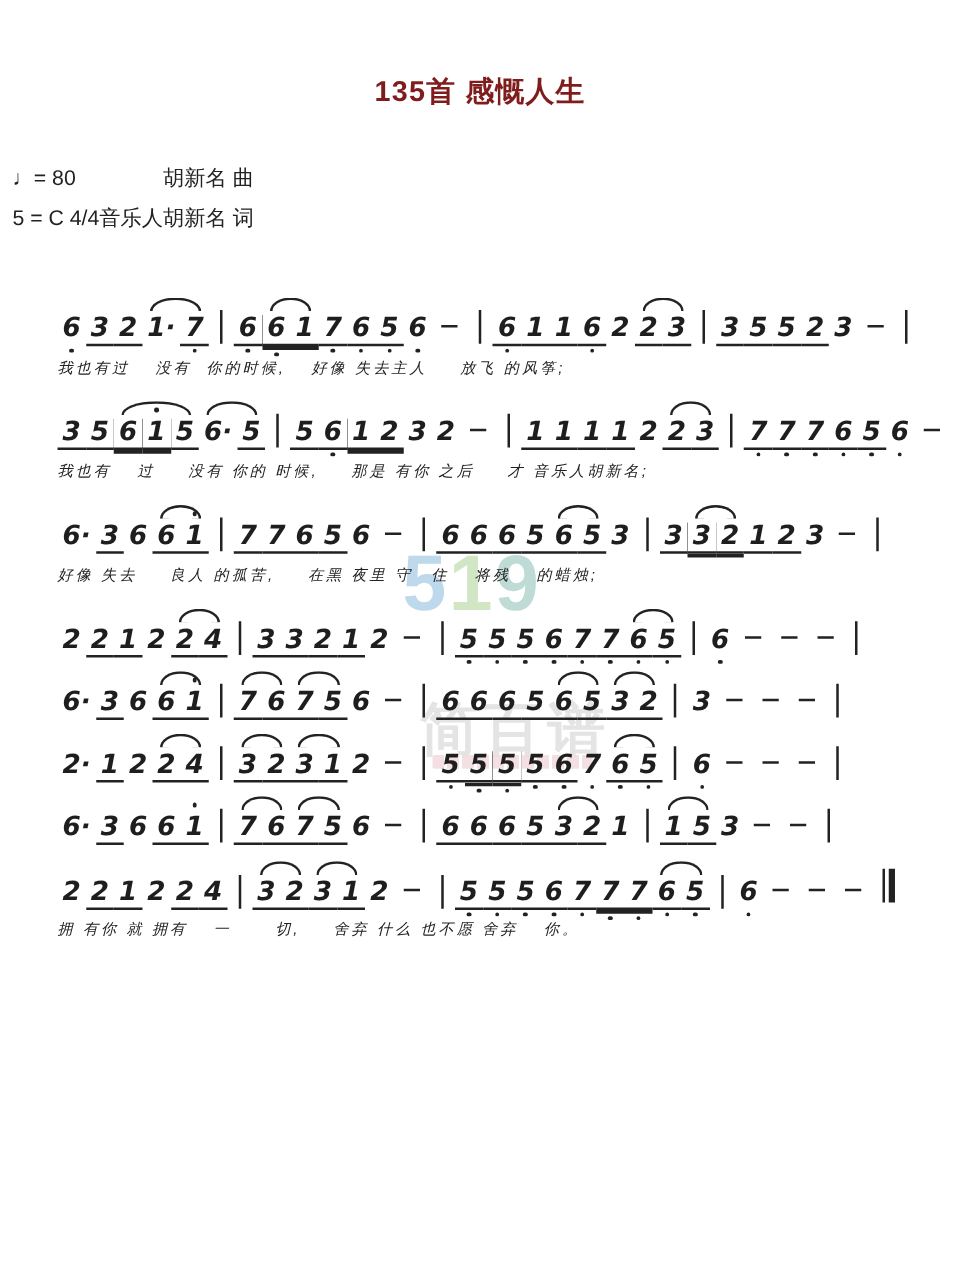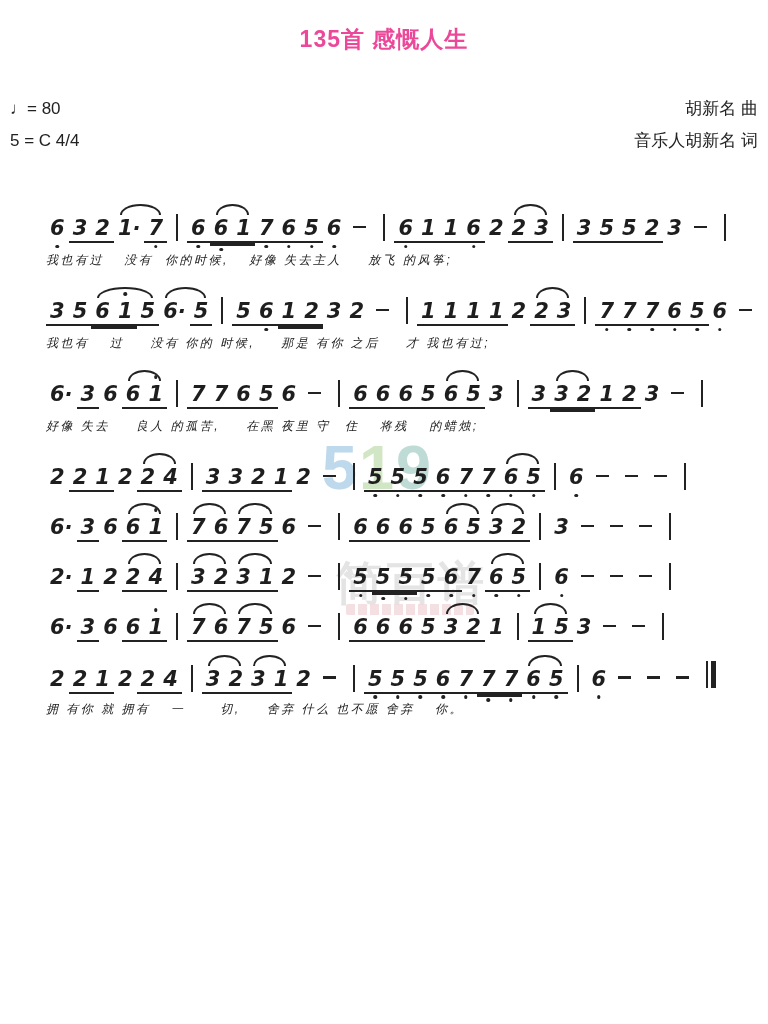--- a/index.html
+++ b/index.html
@@ -1,23 +1,23 @@
 <!DOCTYPE html>
 <html><head>
 <meta charset="utf-8">
 <style>
   * { margin:0; padding:0; box-sizing:border-box; }
   html,body { width:768px; height:1024px; background:#ffffff; overflow:hidden;
     font-family:"Liberation Sans", sans-serif; color:#1e1e1e; }
   .page { position:relative; width:768px; height:1024px; background:#fff; }
 
   
-  .title { text-align:center; padding-top:24px; font-size:23px; font-weight:600;
-    letter-spacing:1px; color:#ec4899; }
-  .meta { display:flex; justify-content:space-between; align-items:flex-start;
+  .title { text-align:center; padding-top:58px; font-size:23px; font-weight:600;
+    letter-spacing:1px; color:#7f1d1d; }
+  .meta { display:flex; align-items:flex-start;
     margin:38px 10px 0 10px; }
   .meta-left div, .meta-right div { font-size:17px; line-height:32px; color:#222; }
   .meta-right { text-align:right; }
 
   
   .wm { position:absolute; z-index:0; pointer-events:none; }
   .wm-big { left:322px; top:436px; font-size:63px; font-weight:700; line-height:1;
     letter-spacing:2px; opacity:.9; }
   .wm-big .c0 { color:#b7d5e9; }
   .wm-big .c1 { color:#cde4bf; }
@@ -78,21 +78,21 @@
   <div class="wm wm-name">简百谱</div>
   <div class="wm wm-strip"></div>
 
   <div class="score" id="score-lines">
       <div class="line-block">
         <div class="notes-row"><span class="n low">6</span><span class="n u1">3</span><span class="n u1">2</span><span class="slur"><span class="n">1·</span><span class="n u1 low">7</span></span><span class="bar"></span><span class="n u1 low">6</span><span class="slur"><span class="n u2 low">6</span><span class="n u2">1</span></span><span class="n u1 low">7</span><span class="n u1 low">6</span><span class="n u1 low">5</span><span class="n low">6</span><span class="dash"></span><span class="bar"></span><span class="n u1 low">6</span><span class="n u1">1</span><span class="n u1">1</span><span class="n u1 low">6</span><span class="n">2</span><span class="slur"><span class="n u1">2</span><span class="n u1">3</span></span><span class="bar"></span><span class="n u1">3</span><span class="n u1">5</span><span class="n u1">5</span><span class="n u1">2</span><span class="n">3</span><span class="dash"></span><span class="bar"></span></div>
         <div class="lyrics-row">我也有过　 没有  你的时候,　 好像 失去主人　  放飞 的风筝;</div>
       </div>
       <div class="line-block">
         <div class="notes-row"><span class="n u1">3</span><span class="n u1">5</span><span class="slur"><span class="n u2">6</span><span class="n u2 high">1</span><span class="n u1">5</span></span><span class="slur"><span class="n">6·</span><span class="n u1">5</span></span><span class="bar"></span><span class="n u1">5</span><span class="n u1 low">6</span><span class="n u2">1</span><span class="n u2">2</span><span class="n">3</span><span class="n">2</span><span class="dash"></span><span class="bar"></span><span class="n u1">1</span><span class="n u1">1</span><span class="n u1">1</span><span class="n u1">1</span><span class="n">2</span><span class="slur"><span class="n u1">2</span><span class="n u1">3</span></span><span class="bar"></span><span class="n u1 low">7</span><span class="n u1 low">7</span><span class="n u1 low">7</span><span class="n u1 low">6</span><span class="n u1 low">5</span><span class="n low">6</span><span class="dash"></span></div>
-        <div class="lyrics-row">我也有 　过　  没有 你的 时候,　  那是 有你 之后　  才 我也有过;</div>
+        <div class="lyrics-row">我也有 　过　  没有 你的 时候,　  那是 有你 之后　  才 音乐人胡新名;</div>
       </div>
       <div class="line-block">
         <div class="notes-row"><span class="n">6·</span><span class="n u1">3</span><span class="n">6</span><span class="slur"><span class="n u1">6</span><span class="n u1 high">1</span></span><span class="bar"></span><span class="n u1">7</span><span class="n u1">7</span><span class="n u1">6</span><span class="n u1">5</span><span class="n">6</span><span class="dash"></span><span class="bar"></span><span class="n u1">6</span><span class="n u1">6</span><span class="n u1">6</span><span class="n u1">5</span><span class="slur"><span class="n u1">6</span><span class="n u1">5</span></span><span class="n">3</span><span class="bar"></span><span class="n u1">3</span><span class="slur"><span class="n u2">3</span><span class="n u2">2</span></span><span class="n u1">1</span><span class="n u1">2</span><span class="n">3</span><span class="dash"></span><span class="bar"></span></div>
         <div class="lyrics-row">好像 失去　  良人 的孤苦,　  在黑 夜里 守　住　 将残　 的蜡烛;</div>
       </div>
       <div class="line-block">
         <div class="notes-row"><span class="n">2</span><span class="n u1">2</span><span class="n u1">1</span><span class="n">2</span><span class="slur"><span class="n u1">2</span><span class="n u1">4</span></span><span class="bar"></span><span class="n u1">3</span><span class="n u1">3</span><span class="n u1">2</span><span class="n u1">1</span><span class="n">2</span><span class="dash"></span><span class="bar"></span><span class="n u1 low">5</span><span class="n u1 low">5</span><span class="n u1 low">5</span><span class="n u1 low">6</span><span class="n u1 low">7</span><span class="n u1 low">7</span><span class="slur"><span class="n u1 low">6</span><span class="n u1 low">5</span></span><span class="bar"></span><span class="n low">6</span><span class="dash"></span><span class="dash"></span><span class="dash"></span><span class="bar"></span></div>
       </div>
       <div class="line-block">
         <div class="notes-row"><span class="n">6·</span><span class="n u1">3</span><span class="n">6</span><span class="slur"><span class="n u1">6</span><span class="n u1 high">1</span></span><span class="bar"></span><span class="slur"><span class="n u1">7</span><span class="n u1">6</span></span><span class="slur"><span class="n u1">7</span><span class="n u1">5</span></span><span class="n">6</span><span class="dash"></span><span class="bar"></span><span class="n u1">6</span><span class="n u1">6</span><span class="n u1">6</span><span class="n u1">5</span><span class="slur"><span class="n u1">6</span><span class="n u1">5</span></span><span class="slur"><span class="n u1">3</span><span class="n u1">2</span></span><span class="bar"></span><span class="n">3</span><span class="dash"></span><span class="dash"></span><span class="dash"></span><span class="bar"></span></div>

